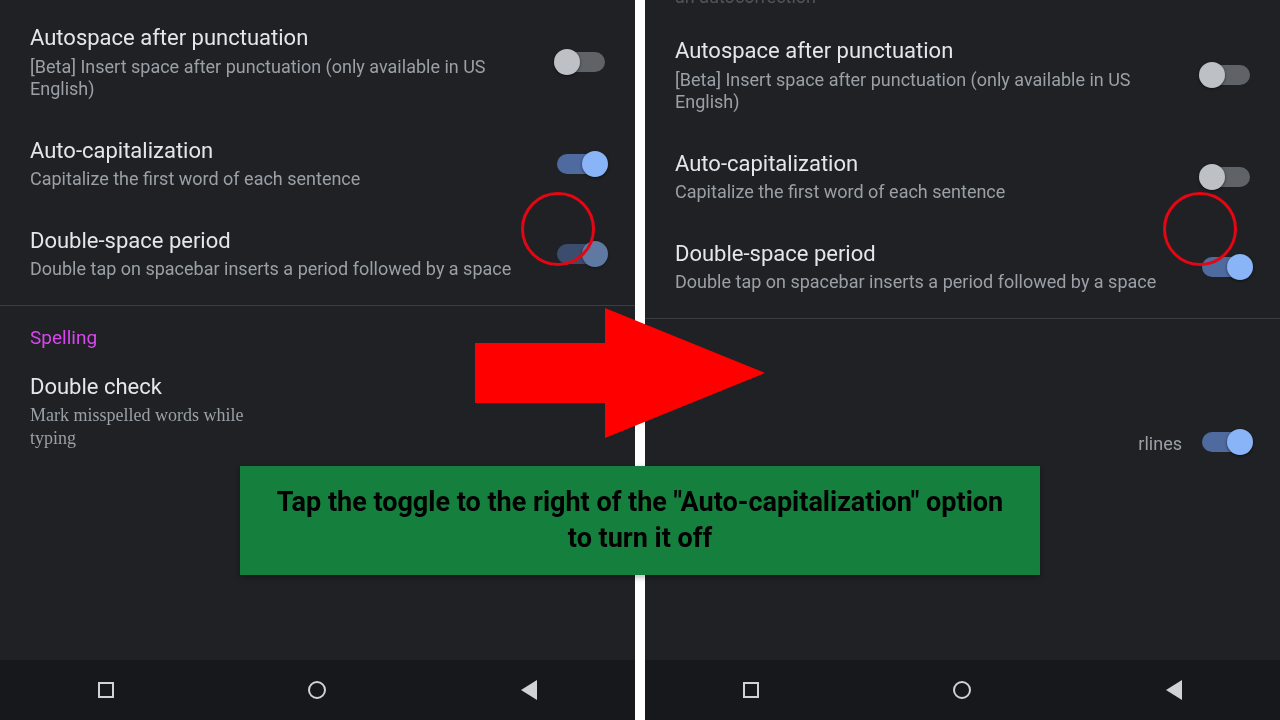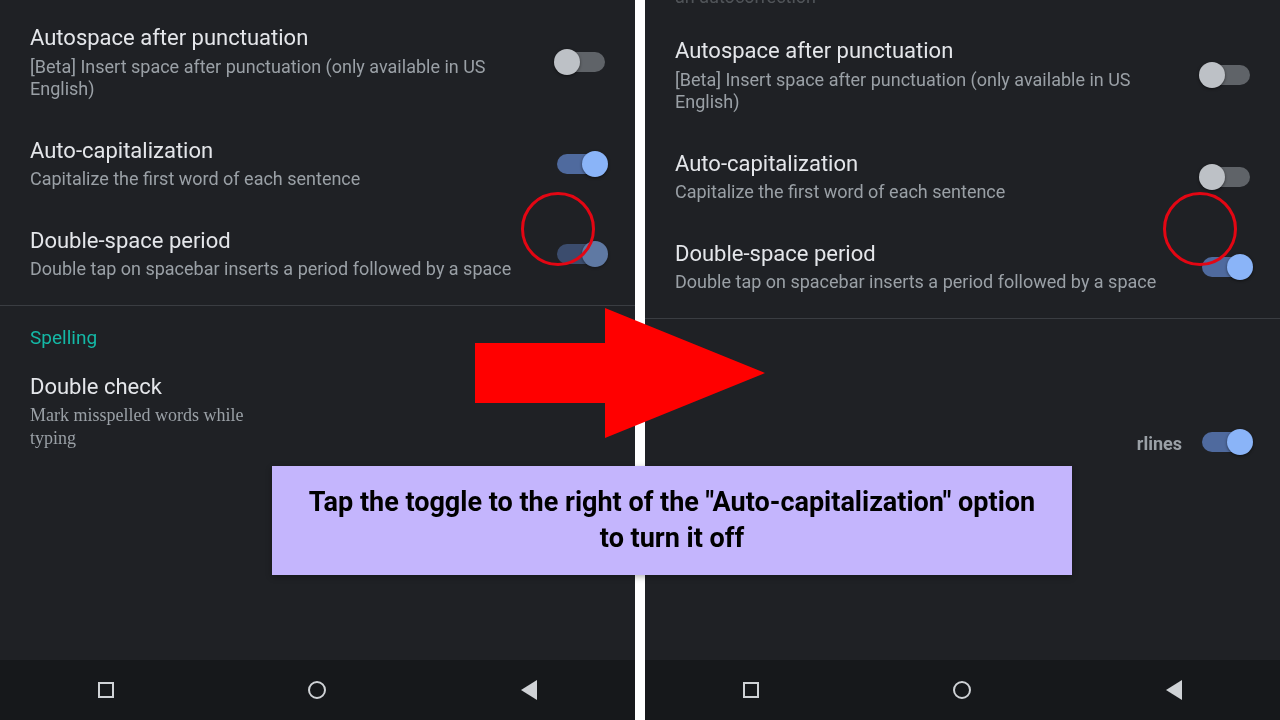--- a/index.html
+++ b/index.html
@@ -16,21 +16,21 @@
   }
   .settings-list { padding: 6px 0 0 0; }
   .row {
     display: flex; align-items: center; justify-content: space-between;
     padding: 18px 30px 18px 30px;
   }
   .row .text { flex: 1 1 auto; padding-right: 20px; }
   .title { color: #e4e6ea; font-size: 22px; line-height: 1.25; }
   .sub   { color: #9aa0a6; font-size: 18px; line-height: 1.25; margin-top: 4px; }
   .section-divider { height: 1px; background: #3a3d42; margin: 6px 0 10px 0; }
-  .section-header { color: #14b8a6; font-size: 19px; padding: 10px 30px 6px 30px; }
+  .section-header { color: #d946ef; font-size: 19px; padding: 10px 30px 6px 30px; }
 
   
   .toggle {
     position: relative; width: 48px; height: 20px; border-radius: 12px;
     background: #5f6368; flex: 0 0 auto;
   }
   .toggle .knob {
     position: absolute; top: 50%; transform: translateY(-50%);
     width: 26px; height: 26px; border-radius: 50%;
     background: #bdc1c6; left: -3px;
@@ -56,24 +56,23 @@
   .nav-circle { width: 18px; height: 18px; border: 2px solid #cfd2d6; border-radius: 50%; }
   .nav-back   { width: 0; height: 0; border-top: 10px solid transparent; border-bottom: 10px solid transparent; border-right: 16px solid #cfd2d6; }
 
   
   .arrow {
     position: absolute; left: 455px; top: 298px; width: 320px; height: 150px;
     pointer-events: none;
   }
   .callout {
     position: absolute; left: 240px; top: 466px; width: 800px;
-    background: #c4b5fd; color: #000; font-weight: 700; font-size: 27px;
+    background: #15803d; color: #000; font-weight: 700; font-size: 27px;
     text-align: center; padding: 18px 30px; line-height: 1.35;
     box-shadow: 0 2px 6px rgba(0,0,0,.3);
-    margin-left: 32px;
   }
 
   
   .clip-top { color:#9aa0a6; padding: 0 30px 6px 30px; font-size:18px; margin-top:-14px; opacity:.4;}
 </style>
 </head>
 <body>
 
 <div class="stage">
 
@@ -167,21 +166,21 @@
           <div class="title">Double-space period</div>
           <div class="sub">Double tap on spacebar inserts a period followed by a space</div>
         </div>
         <div class="toggle on">
             <div class="knob"></div>
           </div>
       </div>
 
       <div class="section-divider"></div>
 
-      <div class="row" style="padding-top:100px; padding-bottom:60px;font-weight:bold;">
+      <div class="row" style="padding-top:100px; padding-bottom:60px;">
         <div class="text">
           <div class="sub" style="text-align:right;">rlines</div>
         </div>
         <div class="toggle on">
             <div class="knob"></div>
           </div>
       </div>
     </div>
 
     <div class="ring" style="left:518px; top:192px;"></div>

